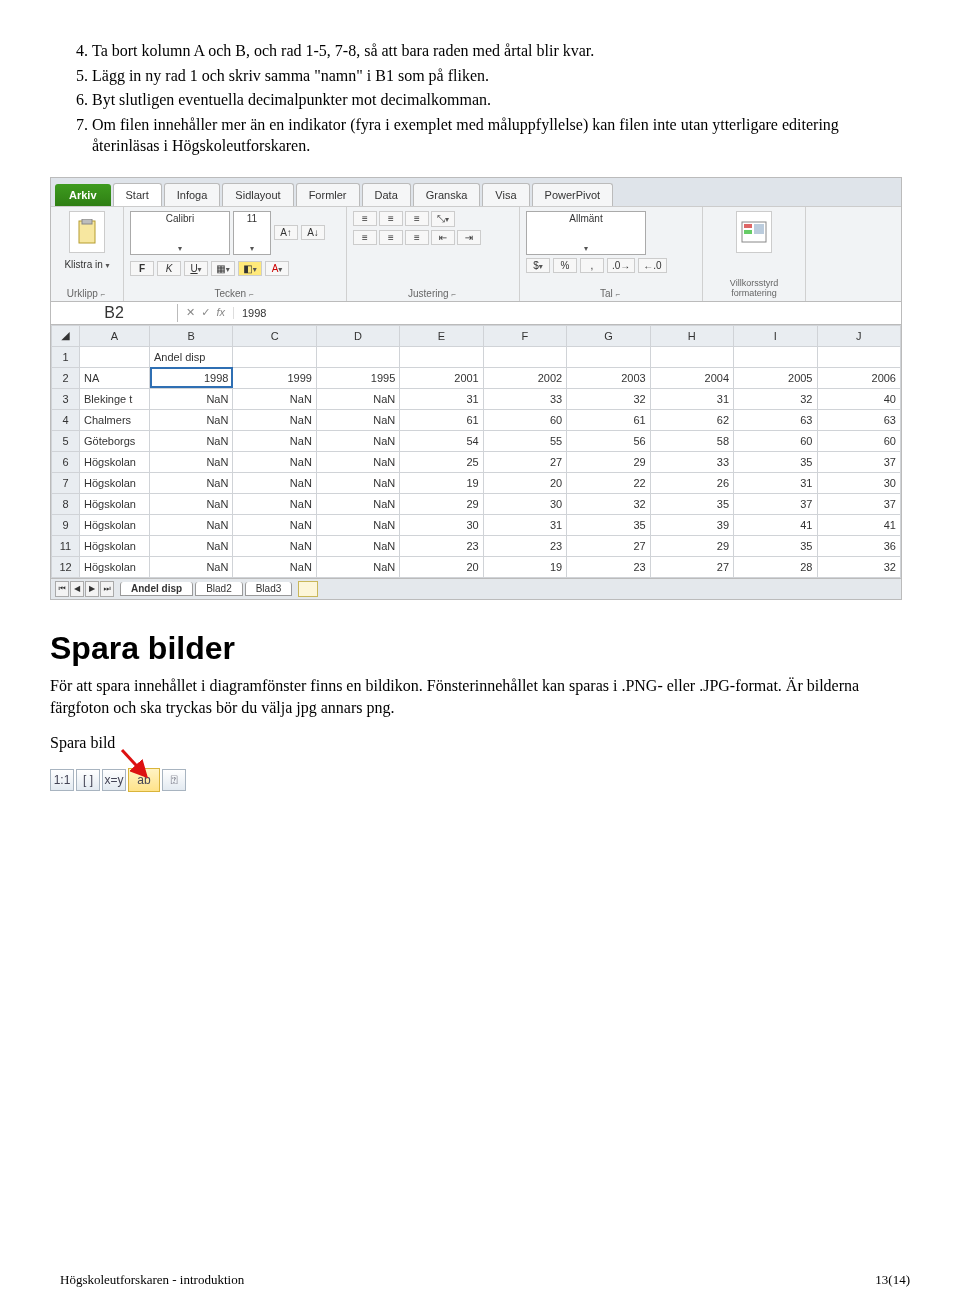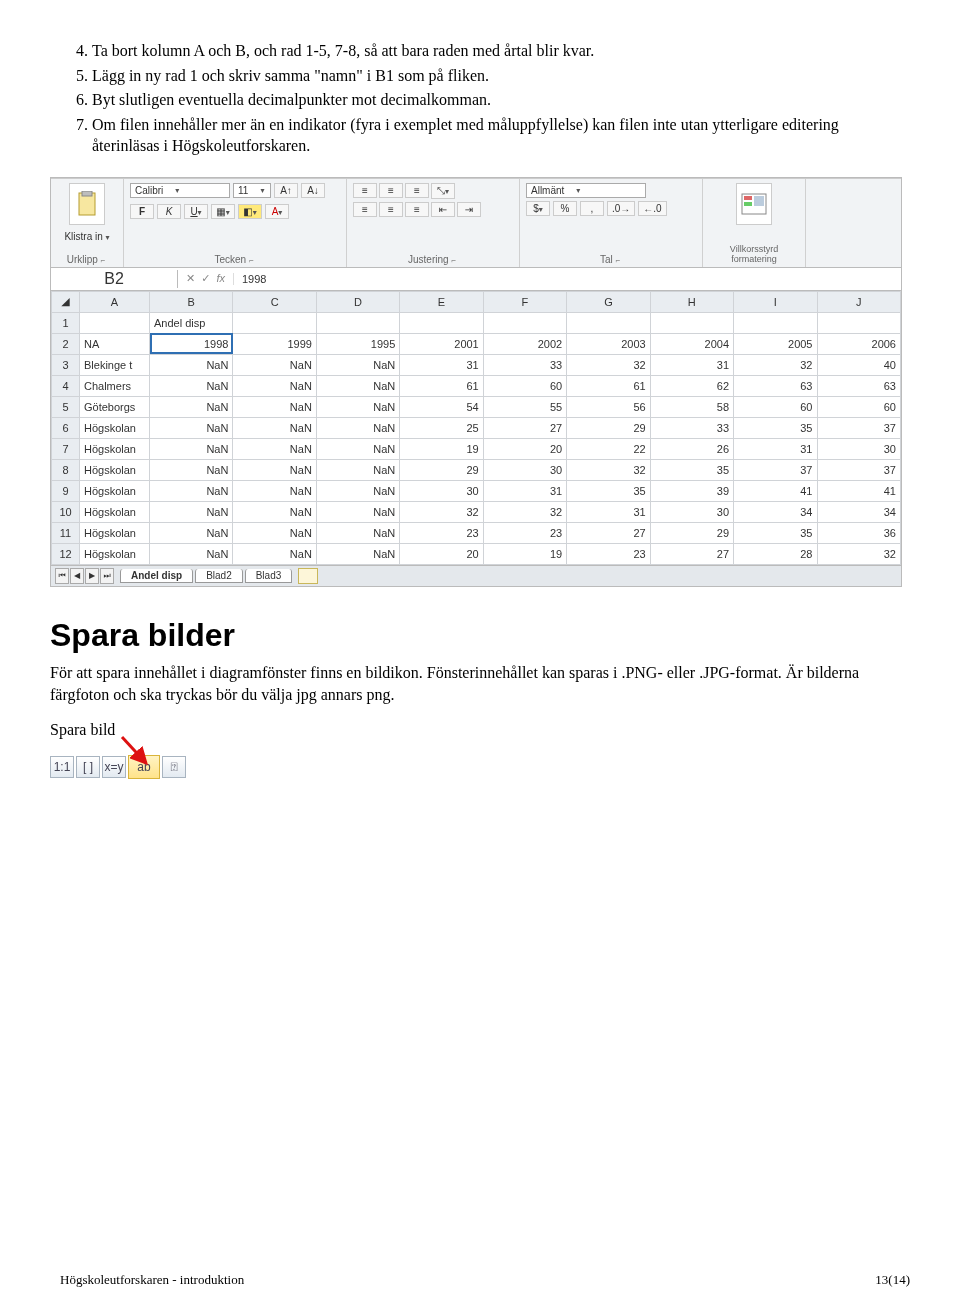--- a/index.html
+++ b/index.html
@@ -31,21 +31,21 @@
   .tab-arkiv { background: linear-gradient(#3e9b1f,#2f7f14); color: #fff; padding: 5px 14px; font-weight: bold; border-radius: 3px 3px 0 0; }
   .tab { padding: 5px 12px; color: #333; background: #f5f6f7; border: 1px solid #bbb; border-bottom: none; margin-left: 2px; border-radius: 3px 3px 0 0; }
   .tab.active { background: #fff; }
   .ribbon { display: flex; background: #f1f3f5; border-top: 1px solid #ccc; border-bottom: 1px solid #bbb; }
   .rgroup { border-right: 1px solid #d0d0d0; padding: 4px 6px 2px 6px; display: flex; flex-direction: column; justify-content: space-between; min-height: 78px; }
   .rgroup .body { display: flex; align-items: flex-start; gap: 6px; font-size: 10px; }
   .rgroup .lbl { text-align: center; font-size: 10px; color: #666; margin-top: 12px; }
   .big { width: 34px; height: 40px; background: #fff; border: 1px solid #ccc; display: flex; align-items: center; justify-content: center; }
   .fontbox { display: flex; flex-direction: column; gap: 3px; }
   .frow { display: flex; gap: 3px; align-items: center; }
-  .sel { background: #fff; border: 1px solid #aaa; padding: 1px 4px; font-size: 10px; display:flex; align-items:center; gap:12px; }
+  .sel { background: #fff; border: 1px solid #aaa; padding: 1px 4px; font-size: 10px; display:flex; align-items:center; gap:20px;flex-direction:column; }
   .btn { background: #f7f7f7; border: 1px solid #ccc; padding: 1px 4px; font-size: 10px; min-width: 14px; text-align:center; }
   .justbox .frow { gap: 2px; }
   .numbox .frow { gap: 3px; }
   .corner { font-size: 8px; color: #888; text-align: right; padding-right: 2px; }
 
   .fxbar { display: flex; align-items: center; background: #fff; border-bottom: 1px solid #bbb; height: 22px; }
   .namebox { width: 110px; border-right: 1px solid #bbb; padding: 0 8px; text-align: center; font-size: 16px; }
   .fxctrl { display:flex; gap:6px; padding: 0 8px; color:#888; }
   .fxval { padding: 0 8px; border-left: 1px solid #ddd; flex:1; }
 
@@ -90,20 +90,31 @@
 <body>
 
 <ol class="list" start="4">
   <li>Ta bort kolumn A och B, och rad 1-5, 7-8, så att bara raden med årtal blir kvar.</li>
   <li>Lägg in ny rad 1 och skriv samma "namn" i B1 som på fliken.</li>
   <li>Byt slutligen eventuella decimalpunkter mot decimalkomman.</li>
   <li>Om filen innehåller mer än en indikator (fyra i exemplet med måluppfyllelse) kan filen inte utan ytterligare editering återinläsas i Högskoleutforskaren.</li>
 </ol>
 
 <div class="excel">
+  <div class="tabs-row">
+    <div class="tab-arkiv">Arkiv</div>
+    <div class="tab active">Start</div>
+    <div class="tab">Infoga</div>
+    <div class="tab">Sidlayout</div>
+    <div class="tab">Formler</div>
+    <div class="tab">Data</div>
+    <div class="tab">Granska</div>
+    <div class="tab">Visa</div>
+    <div class="tab">PowerPivot</div>
+  </div>
 
   <div class="ribbon">
     <div class="rgroup" style="width:60px">
       <div class="body" style="flex-direction:column;align-items:center">
         <div class="big">
           <svg width="22" height="26">
               <rect x="3" y="2" width="16" height="22" fill="#f7e7a0" stroke="#b59c2e"></rect>
               <rect x="6" y="0" width="10" height="5" fill="#bdbdbd" stroke="#888"></rect>
             </svg>
         </div>
@@ -341,33 +352,20 @@
             <td class="txt">Högskolan</td>
             <td>NaN</td>
             <td>NaN</td>
             <td>NaN</td>
             <td>30</td>
             <td>31</td>
             <td>35</td>
             <td>39</td>
             <td>41</td>
             <td>41</td>
-          </tr>
-          <tr>
-            <td class="rowhdr">10</td>
-            <td class="txt">Högskolan</td>
-            <td>NaN</td>
-            <td>NaN</td>
-            <td>NaN</td>
-            <td>32</td>
-            <td>32</td>
-            <td>31</td>
-            <td>30</td>
-            <td>34</td>
-            <td>34</td>
           </tr>
           <tr>
             <td class="rowhdr">11</td>
             <td class="txt">Högskolan</td>
             <td>NaN</td>
             <td>NaN</td>
             <td>NaN</td>
             <td>23</td>
             <td>23</td>
             <td>27</td>

